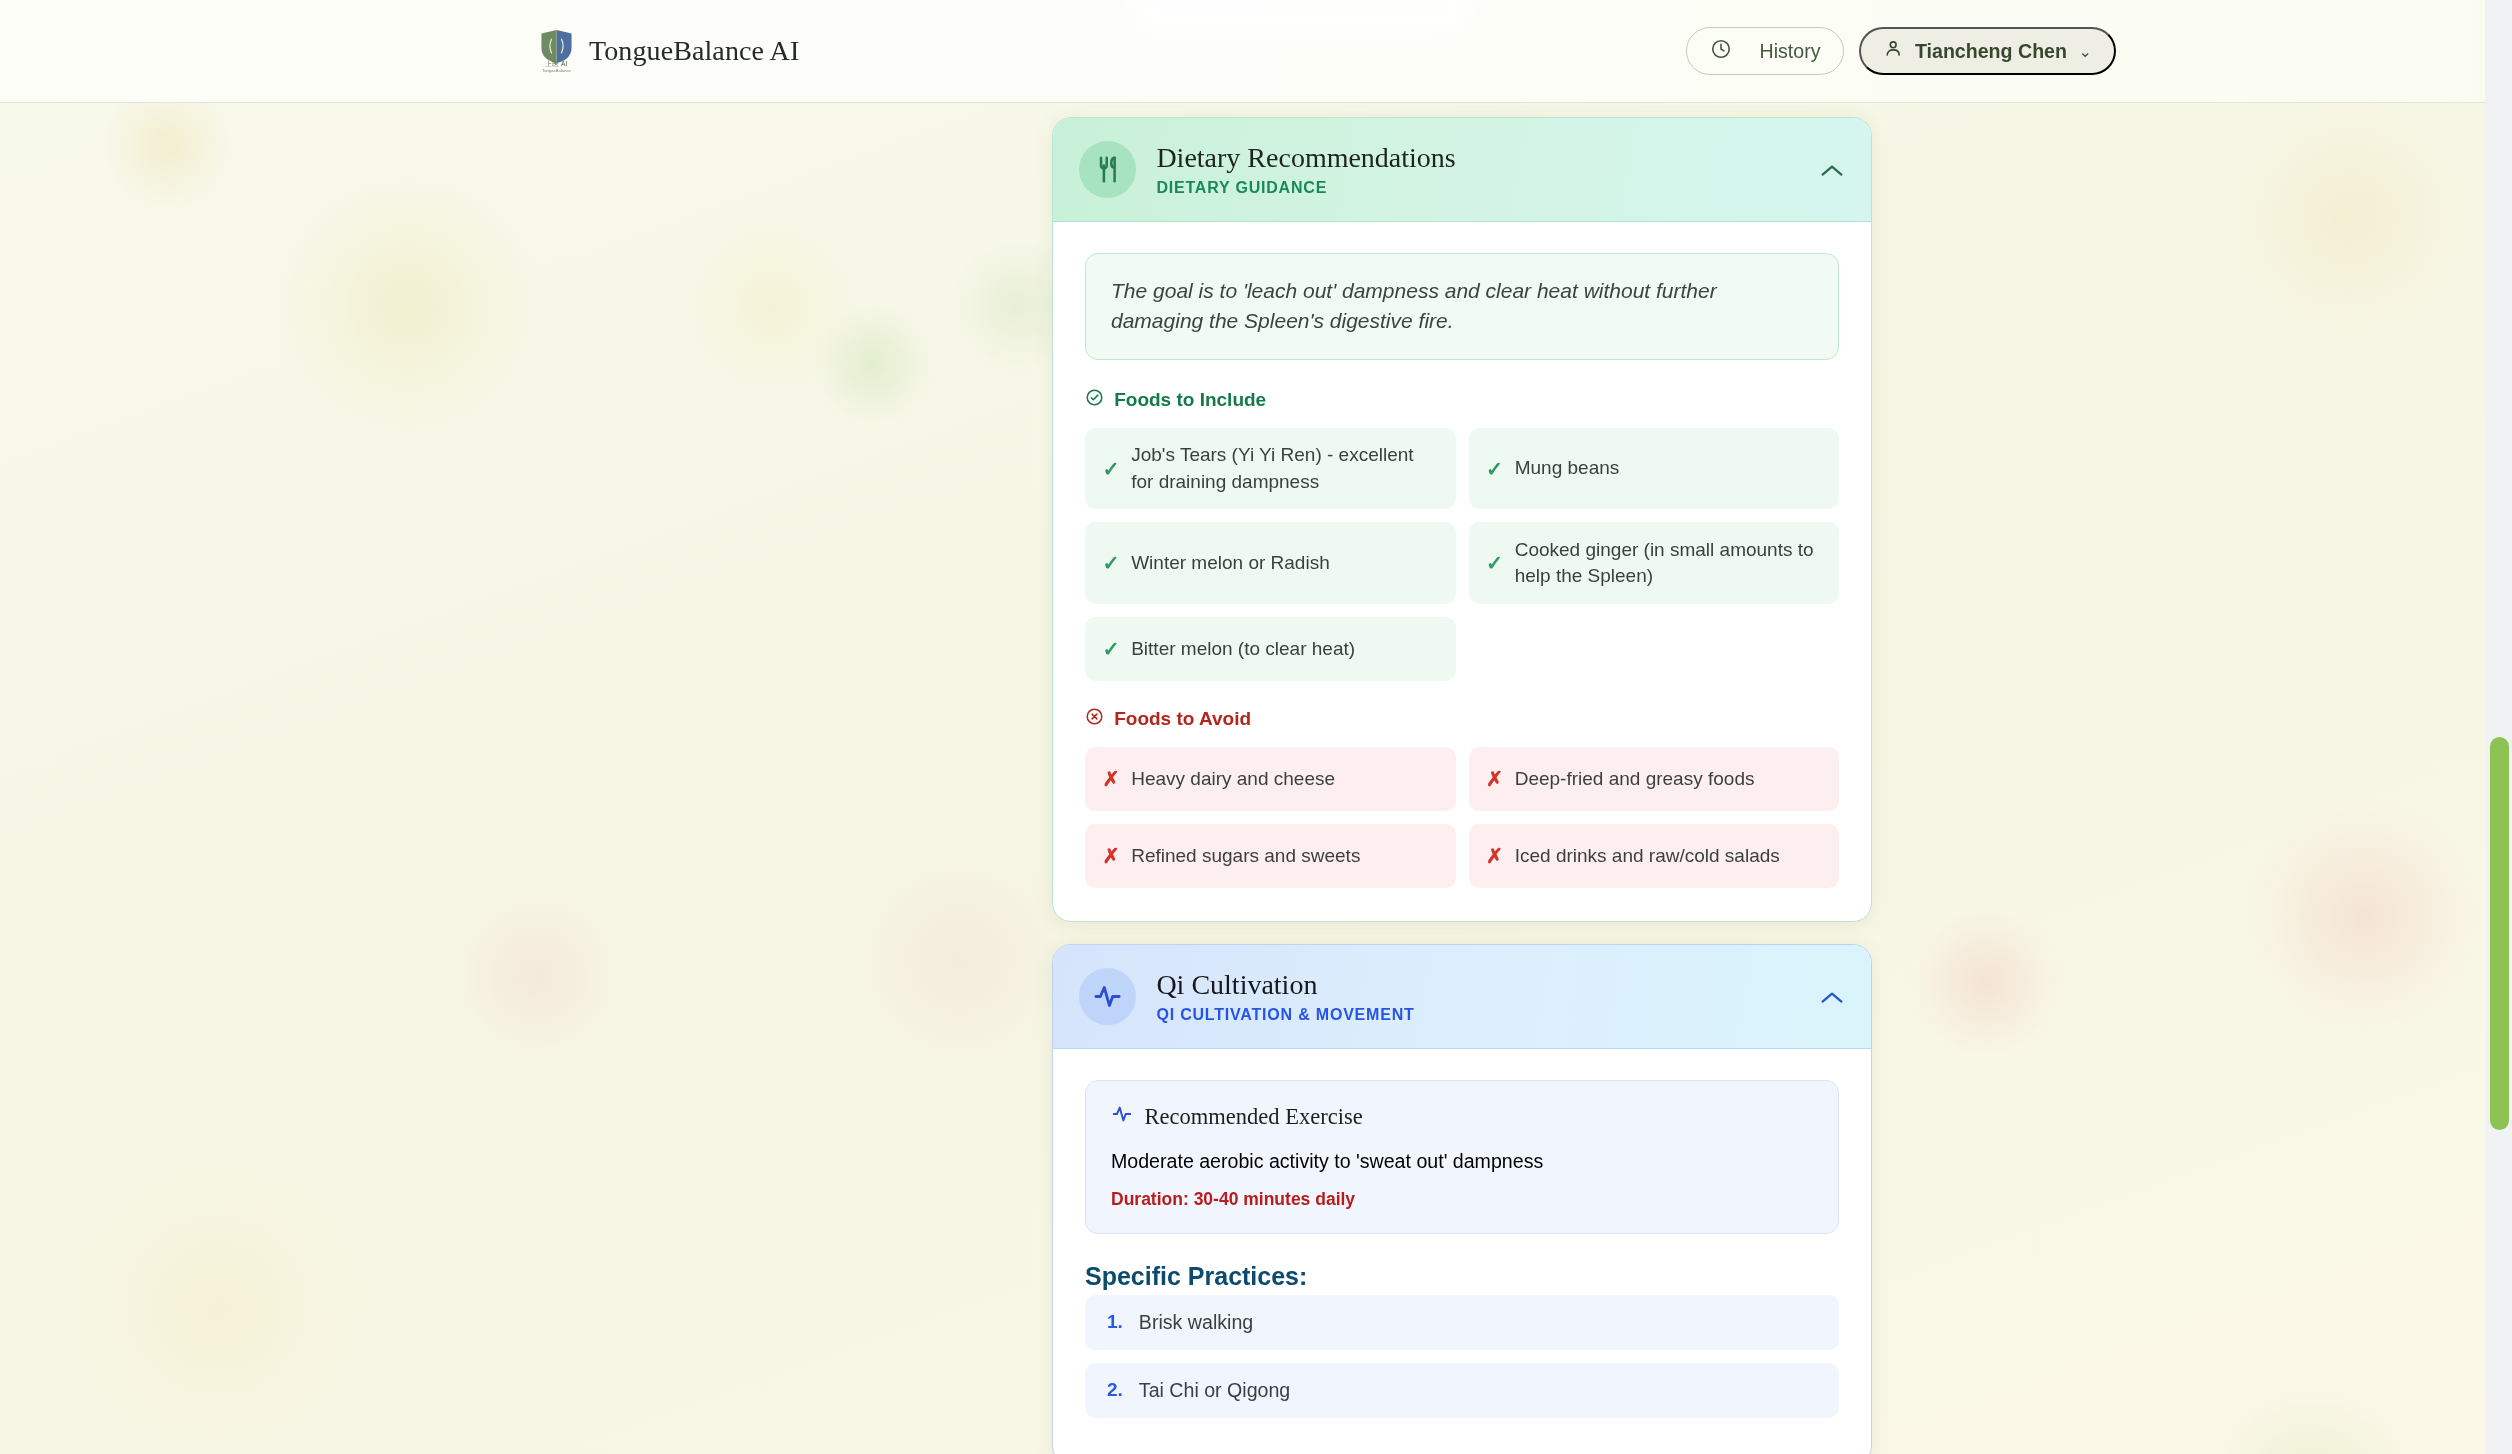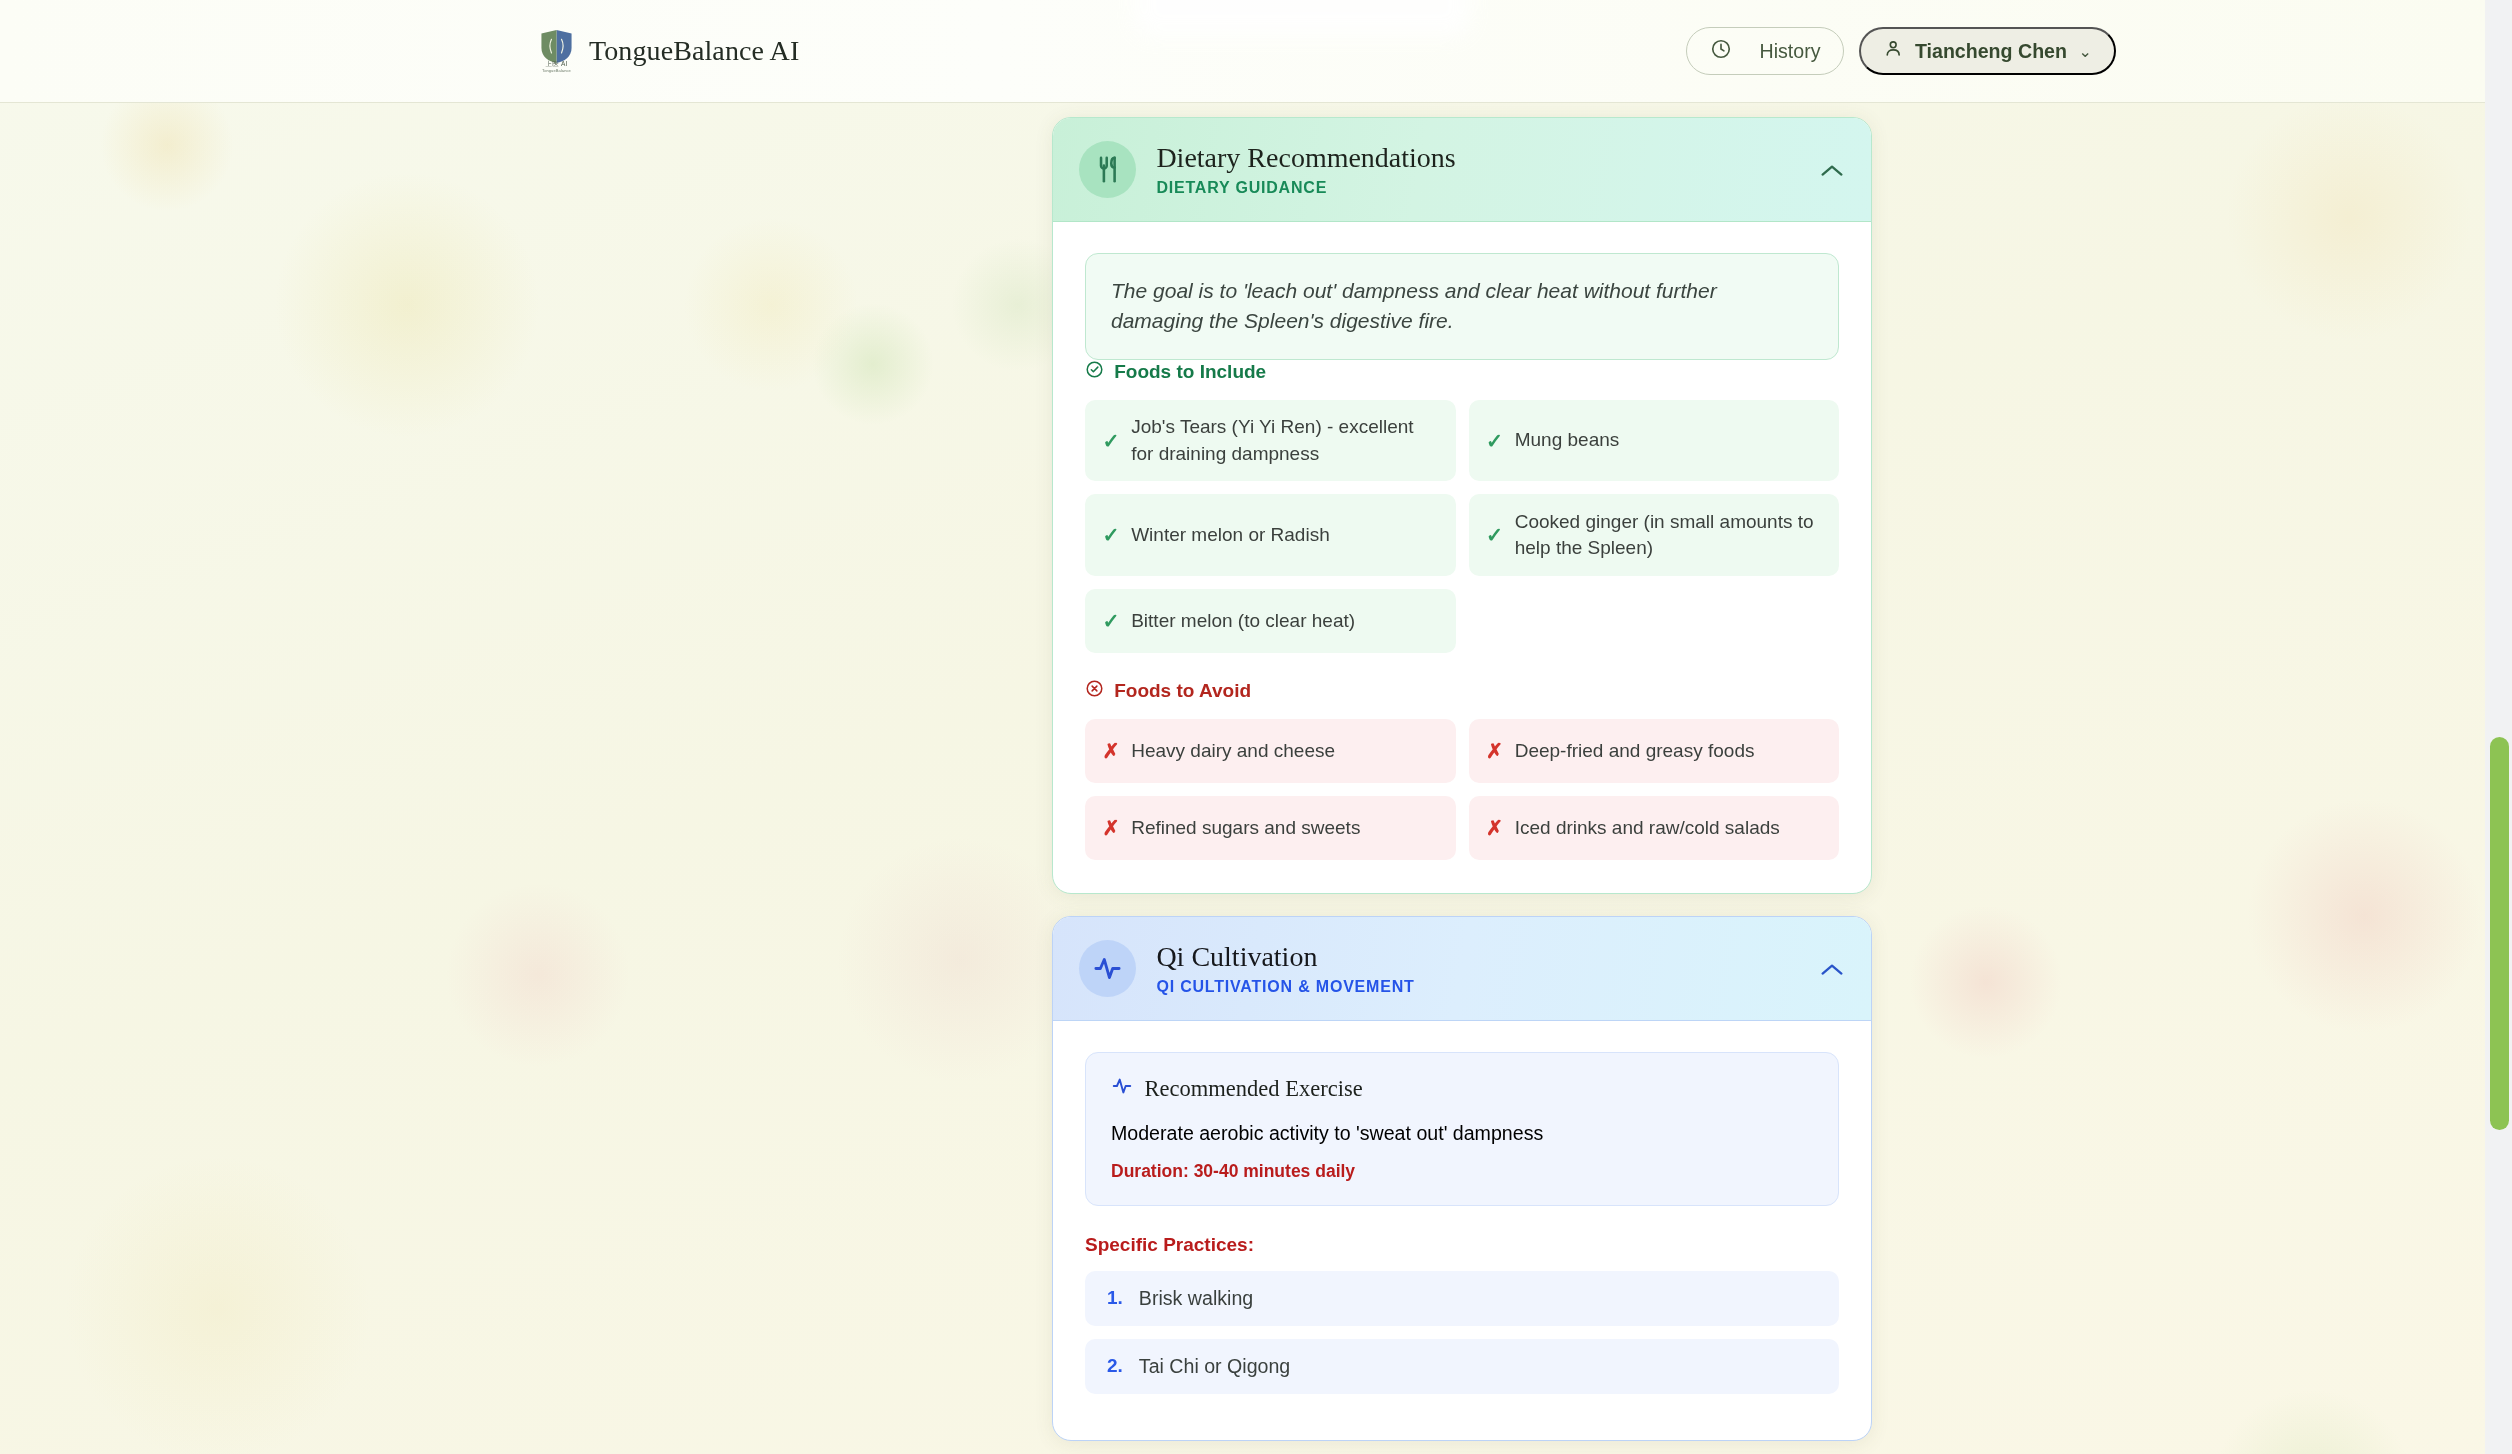--- a/index.html
+++ b/index.html
@@ -208,20 +208,21 @@
   .card.blue  .head-chev { color: #2a55c9; }
 
   .card-body { padding: 31px 32px 33px; }
 
   
   .quote-box {
     border: 1.5px solid #bfe8d0;
     background: #f1fbf4;
     border-radius: 13px;
     padding: 22px 25px;
+    margin-bottom: 28px;
   }
   .quote-text {
     font-style: italic;
     font-size: 21px;
     line-height: 1.45;
     color: #3b4540;
   }
 
   
   .sec-head {
@@ -279,24 +280,24 @@
     color: #000000;
     margin-bottom: 16px;
   }
   .ex-dur {
     font-size: 17.5px;
     font-weight: bold;
     color: #b91c1c;
   }
 
   .practices-label {
-    font-size: 19px;
+    font-size: 25px;
     font-weight: bold;
-    color: #b91c1c;
-    margin-bottom: 15px;
+    color: #0c4a6e;
+    margin-bottom: 4px;
   }
   .practice-item {
     display: flex;
     align-items: center;
     gap: 16px;
     background: #f1f5fe;
     border-radius: 10.2px;
     padding: 16px 22px;
     margin-bottom: 13px;
     font-size: 19.6px;

